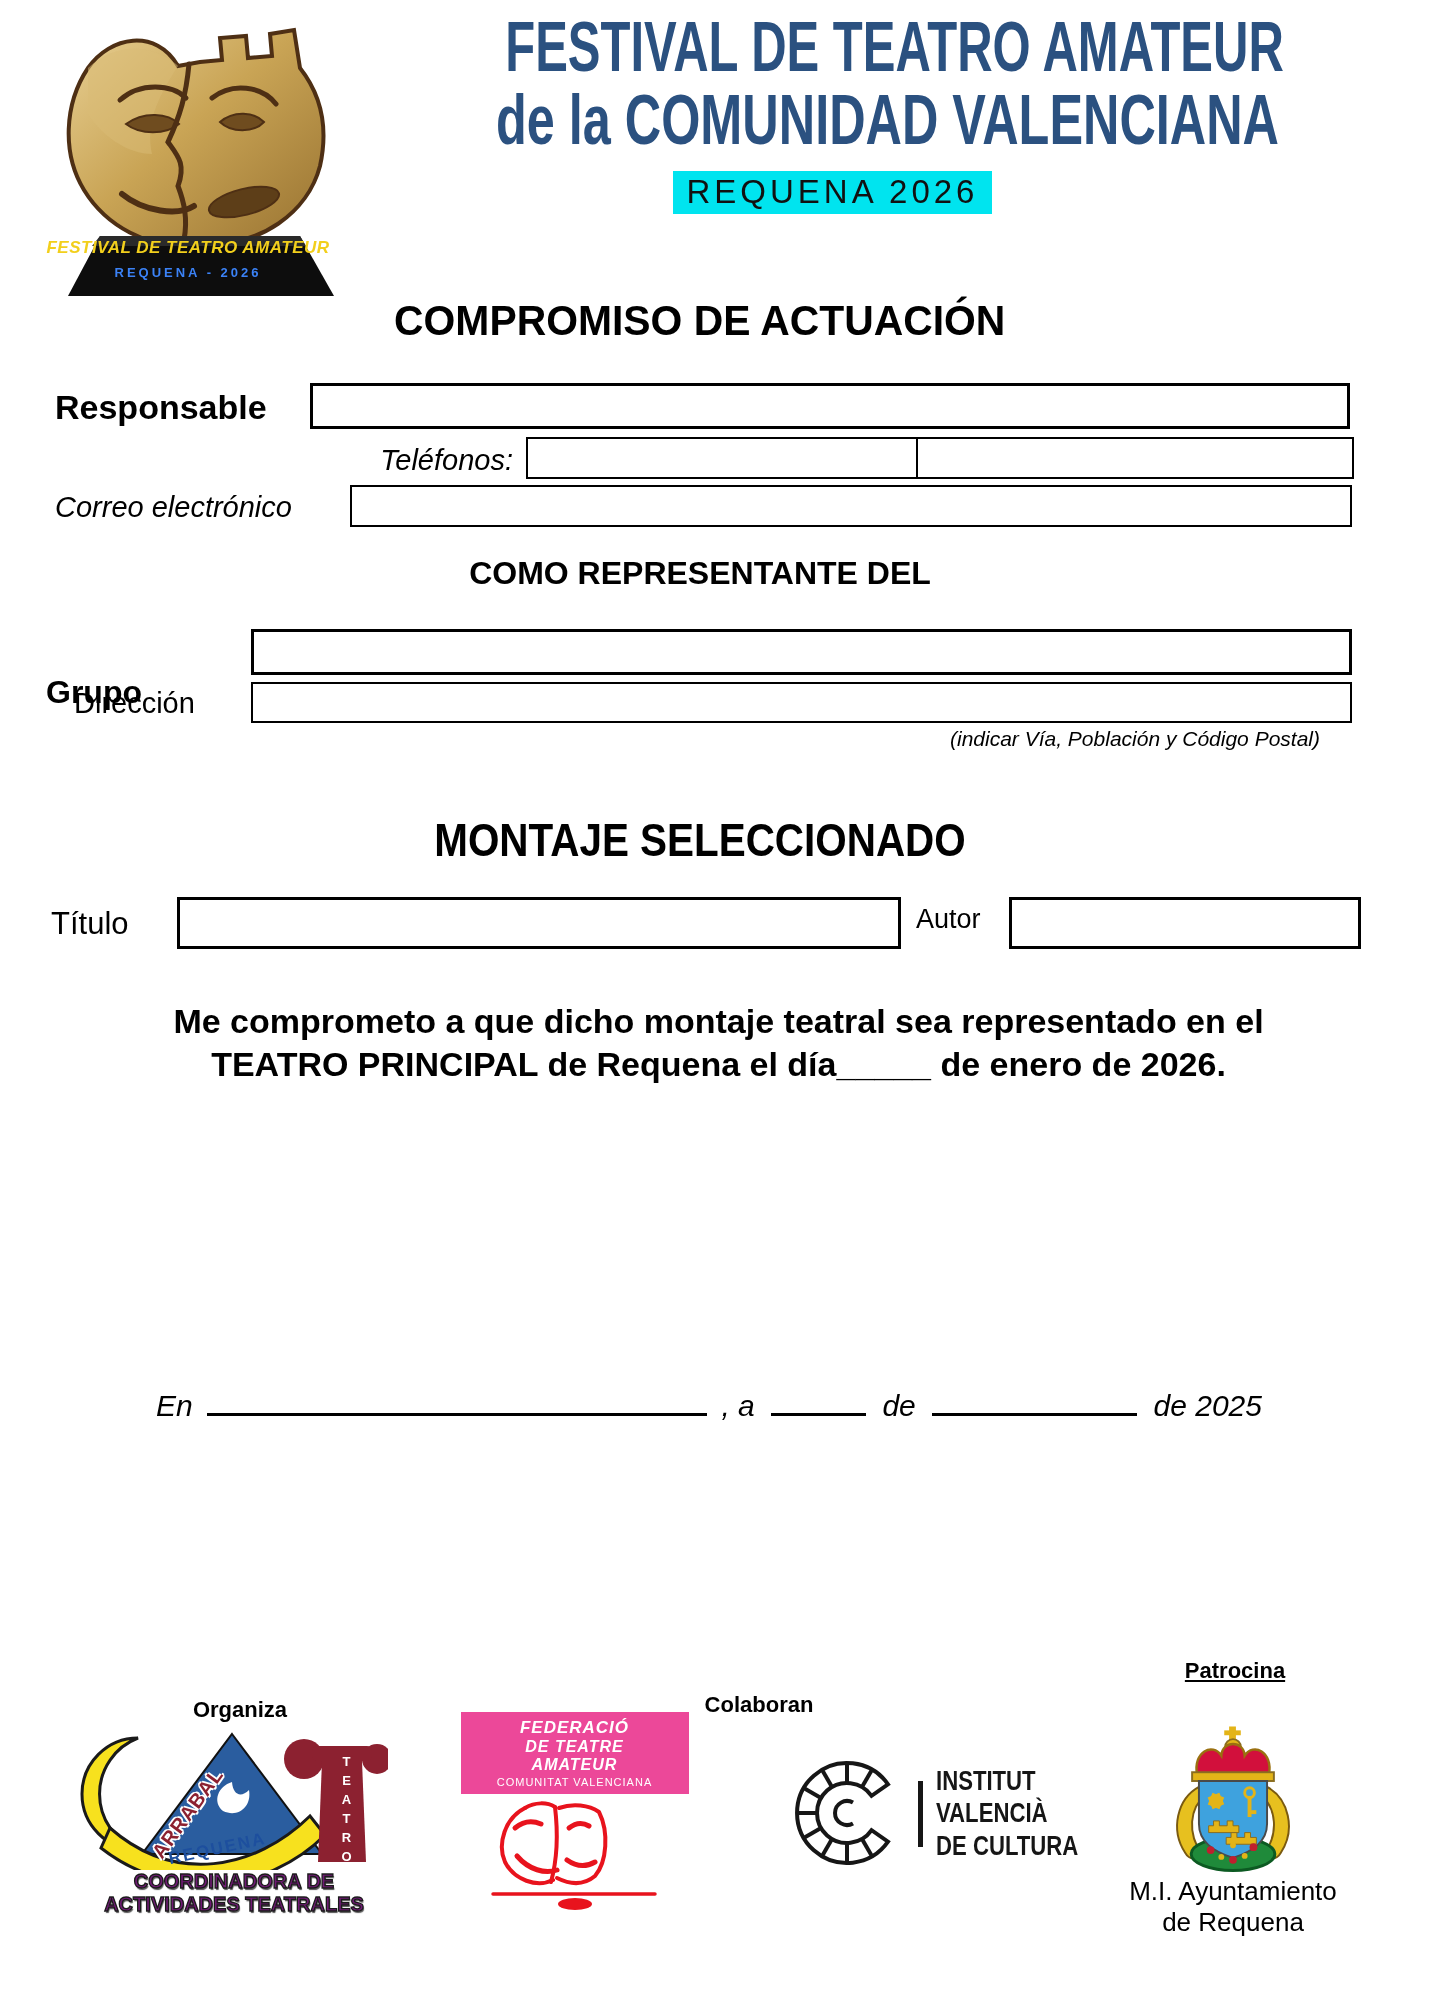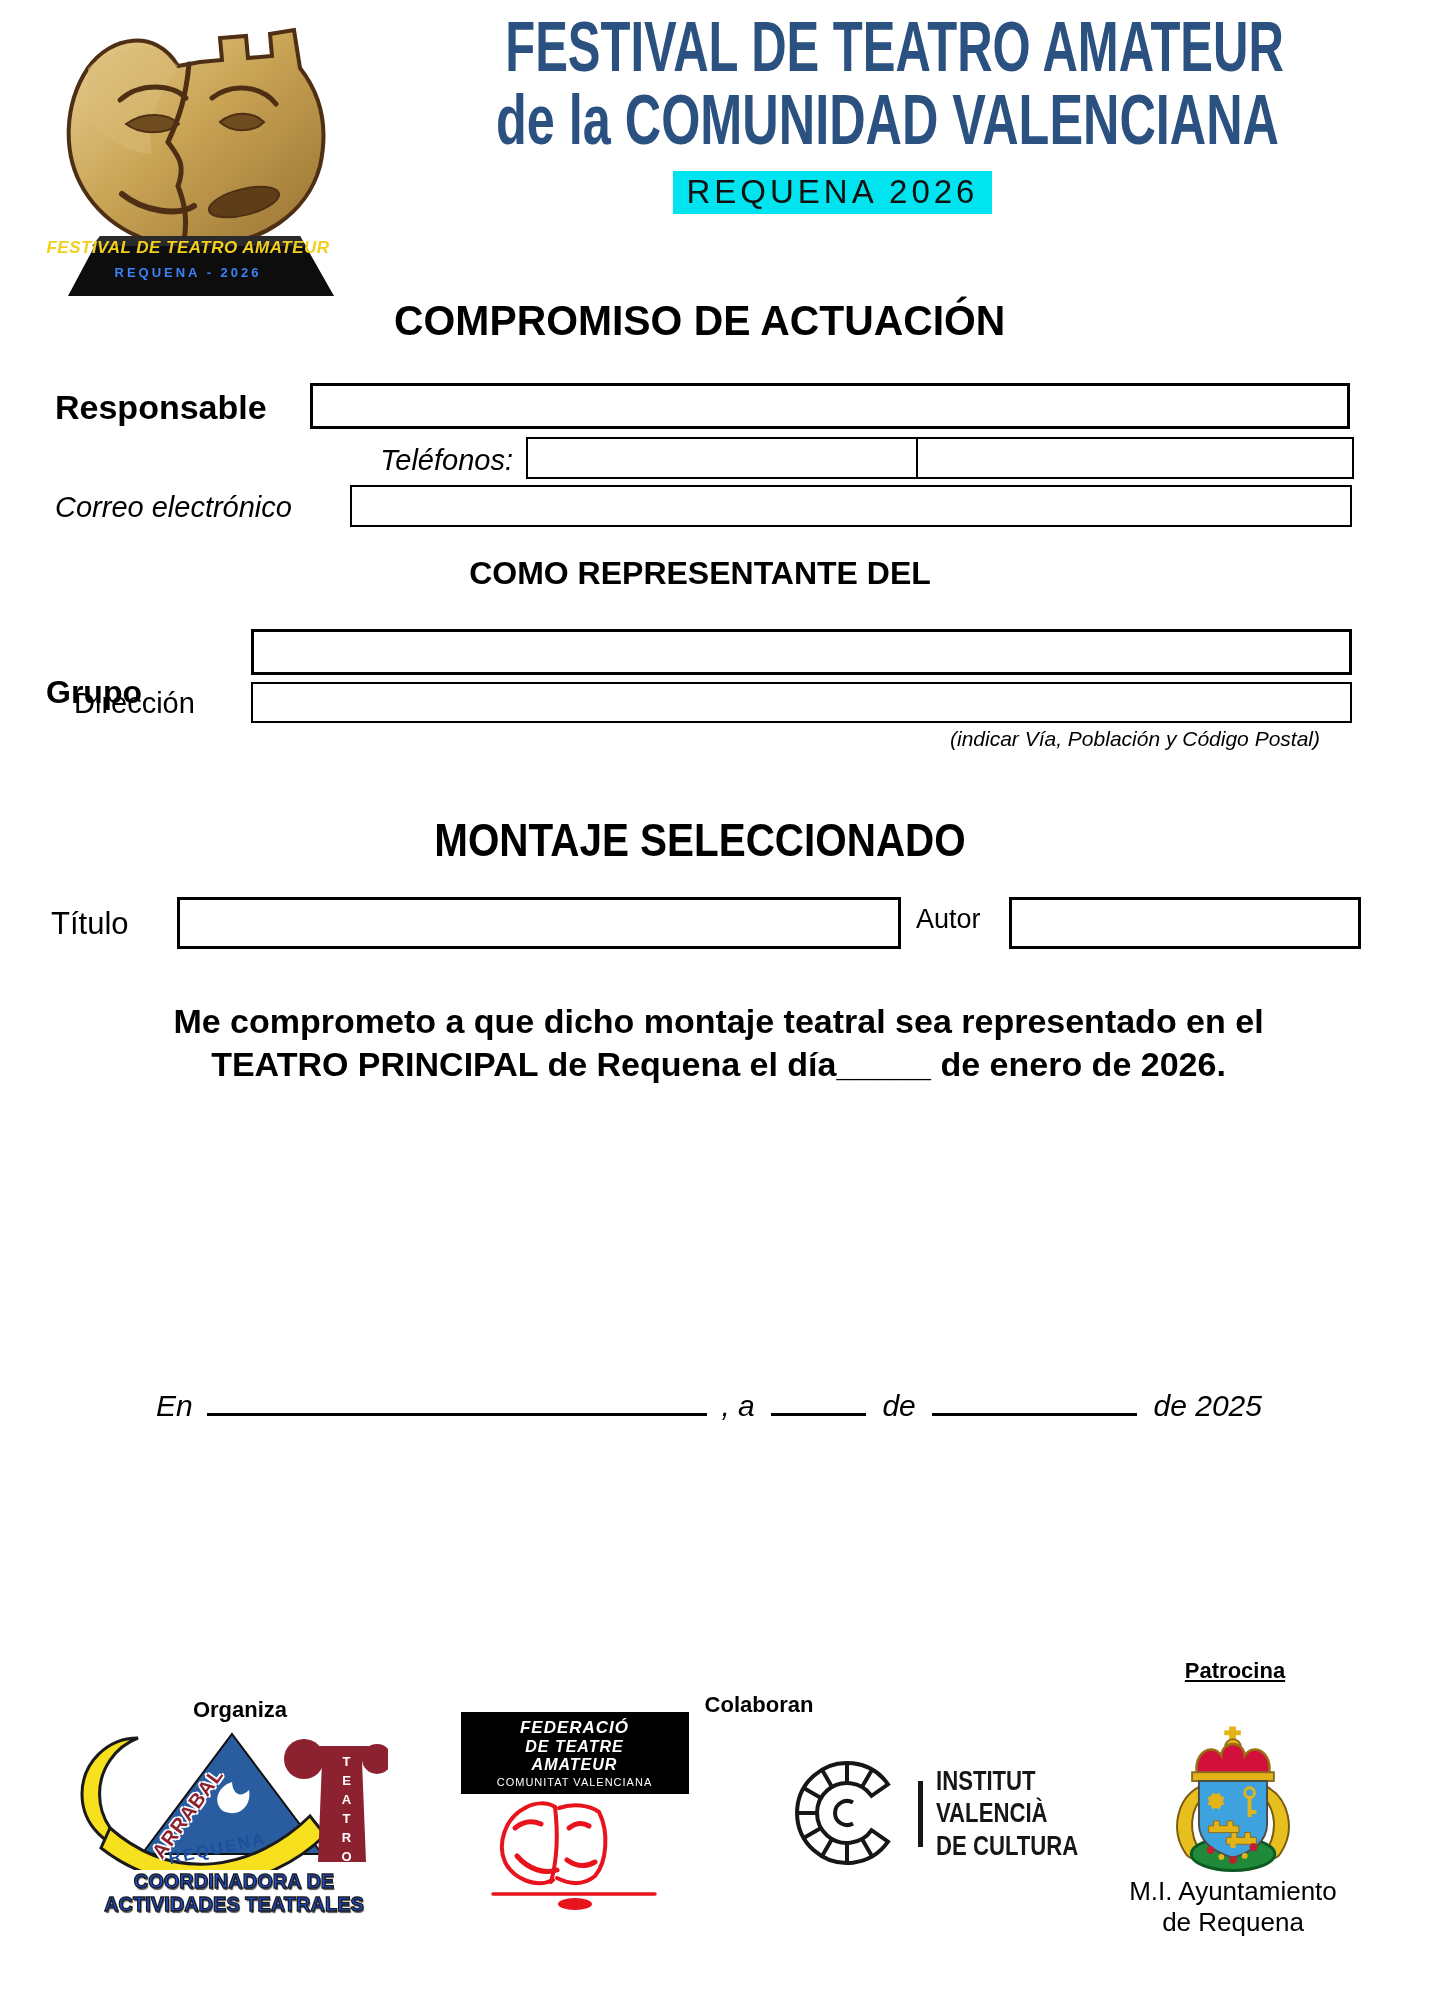--- a/index.html
+++ b/index.html
@@ -57,24 +57,24 @@
   .cat svg{position:absolute;left:0;top:0;}
   .cat-arrabal{position:absolute;left:86px;top:118px;transform:rotate(-54deg);transform-origin:0 100%;
     font-weight:bold;font-size:20px;color:#8c2130;letter-spacing:1px;
     text-shadow:-2px 0 #fff,2px 0 #fff,0 -2px #fff,0 2px #fff,-1px -1px #fff,1px 1px #fff;}
   .cat-requena{position:absolute;left:88px;top:117px;transform:rotate(-12deg);
     font-weight:bold;font-size:17px;color:#1d4f9e;letter-spacing:2px;}
   .cat-teatro{position:absolute;left:252px;top:32px;height:104px;width:22px;
     writing-mode:vertical-rl;text-orientation:upright;font-weight:bold;font-size:13px;
     color:#fff;letter-spacing:4px;}
   .cat-caption{position:absolute;left:0;top:148px;width:308px;text-align:center;
-    font-weight:bold;font-size:20px;line-height:1.15;color:#1d4ed8;
+    font-weight:bold;font-size:20px;line-height:1.15;color:#701a75;
     -webkit-text-stroke:1.3px #1a1a1a;text-shadow:1px 2px 1px #555;}
   .fed{left:452px;top:1712px;width:245px;}
-  .fed-box{width:228px;margin:0 auto;background:#000000;color:#fff;text-align:center;
+  .fed-box{width:228px;margin:0 auto;background:#ec4899;color:#fff;text-align:center;
     padding:6px 0 6px;}
   .fed-l1{font-style:italic;font-weight:bold;font-size:17px;letter-spacing:1px;}
   .fed-l2,.fed-l3{font-style:italic;font-weight:bold;font-size:16px;letter-spacing:1px;}
   .fed-l4{font-size:11px;letter-spacing:1px;margin-top:2px;}
   .fed svg{display:block;margin:4px auto 0;}
   .ivc{left:790px;top:1756px;display:flex;align-items:center;gap:13px;}
   .ivc-bar{width:5px;height:66px;background:#161616;}
   .ivc-text{font-weight:bold;font-size:27px;line-height:1.2;color:#161616;
     transform:scaleX(.82);transform-origin:0 50%;white-space:nowrap;}
   .coat{left:1160px;top:1722px;width:146px;height:154px;}

